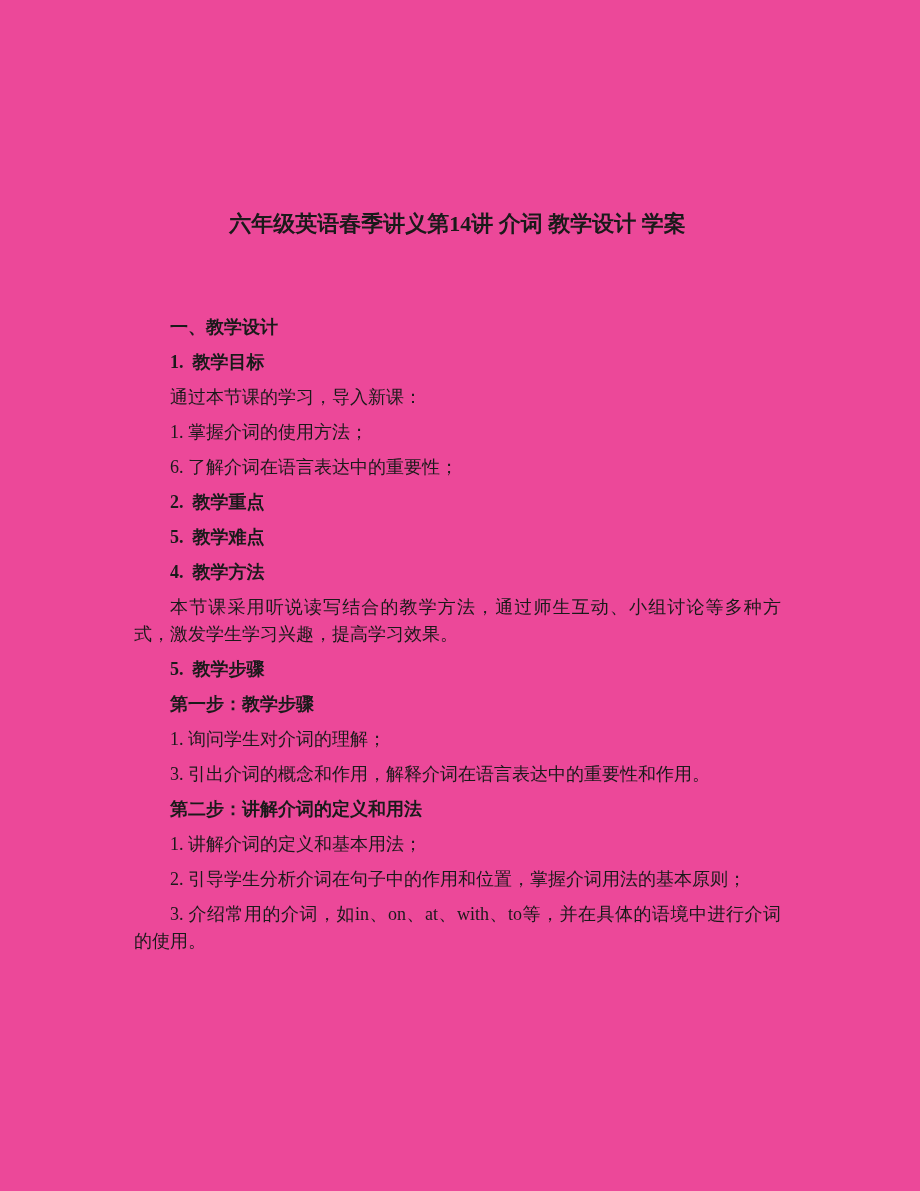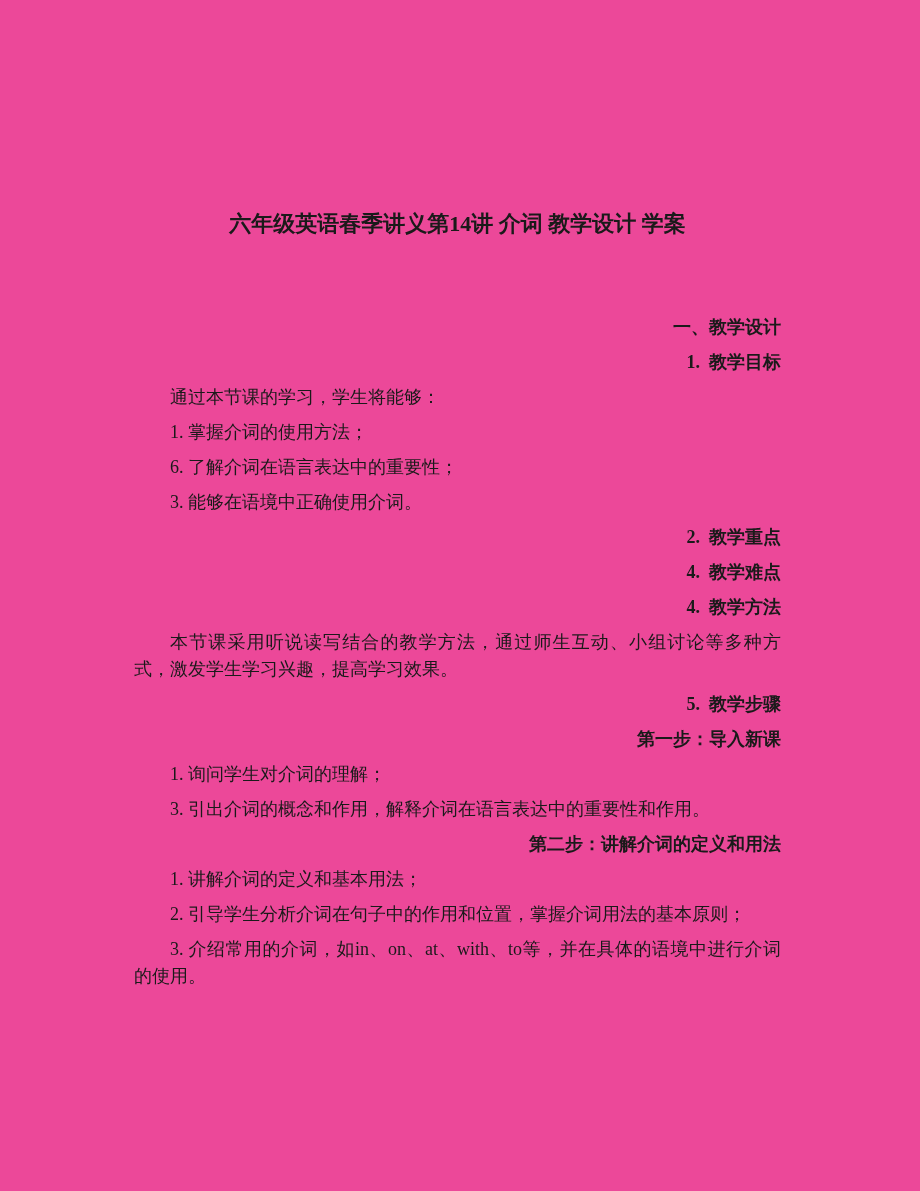--- a/index.html
+++ b/index.html
@@ -31,44 +31,43 @@
     font-size: 18px;
     line-height: 27px;
     margin: 0 0 8px 0;
     text-indent: 2em;          
     text-align: justify;
     white-space: pre-wrap;     
     word-break: break-word;
   }
   .block.bold {
     font-weight: bold;
-    text-align: right;
+    text-align: left;
   }
 </style>
 </head>
 <body>
 
 <div class="page">
   <div class="doc">
     <div class="doc-title">
       <div>六年级英语春季讲义第14讲 介词 教学设计 学案</div>
     </div>
     <div id="doc-body">
         <p class="block bold">一、教学设计</p>
         <p class="block bold">1.  教学目标</p>
-        <p class="block">通过本节课的学习，学生将能够：</p>
+        <p class="block">通过本节课的学习，导入新课：</p>
         <p class="block">1. 掌握介词的使用方法；</p>
         <p class="block">6. 了解介词在语言表达中的重要性；</p>
-        <p class="block">3. 能够在语境中正确使用介词。</p>
         <p class="block bold">2.  教学重点</p>
-        <p class="block bold">4.  教学难点</p>
+        <p class="block bold">5.  教学难点</p>
         <p class="block bold">4.  教学方法</p>
         <p class="block">本节课采用听说读写结合的教学方法，通过师生互动、小组讨论等多种方式，激发学生学习兴趣，提高学习效果。</p>
         <p class="block bold">5.  教学步骤</p>
-        <p class="block bold">第一步：导入新课</p>
+        <p class="block bold">第一步：教学步骤</p>
         <p class="block">1. 询问学生对介词的理解；</p>
         <p class="block">3. 引出介词的概念和作用，解释介词在语言表达中的重要性和作用。</p>
         <p class="block bold">第二步：讲解介词的定义和用法</p>
         <p class="block">1. 讲解介词的定义和基本用法；</p>
         <p class="block">2. 引导学生分析介词在句子中的作用和位置，掌握介词用法的基本原则；</p>
         <p class="block">3. 介绍常用的介词，如in、on、at、with、to等，并在具体的语境中进行介词的使用。</p>
       </div>
   </div>
 </div>
 

